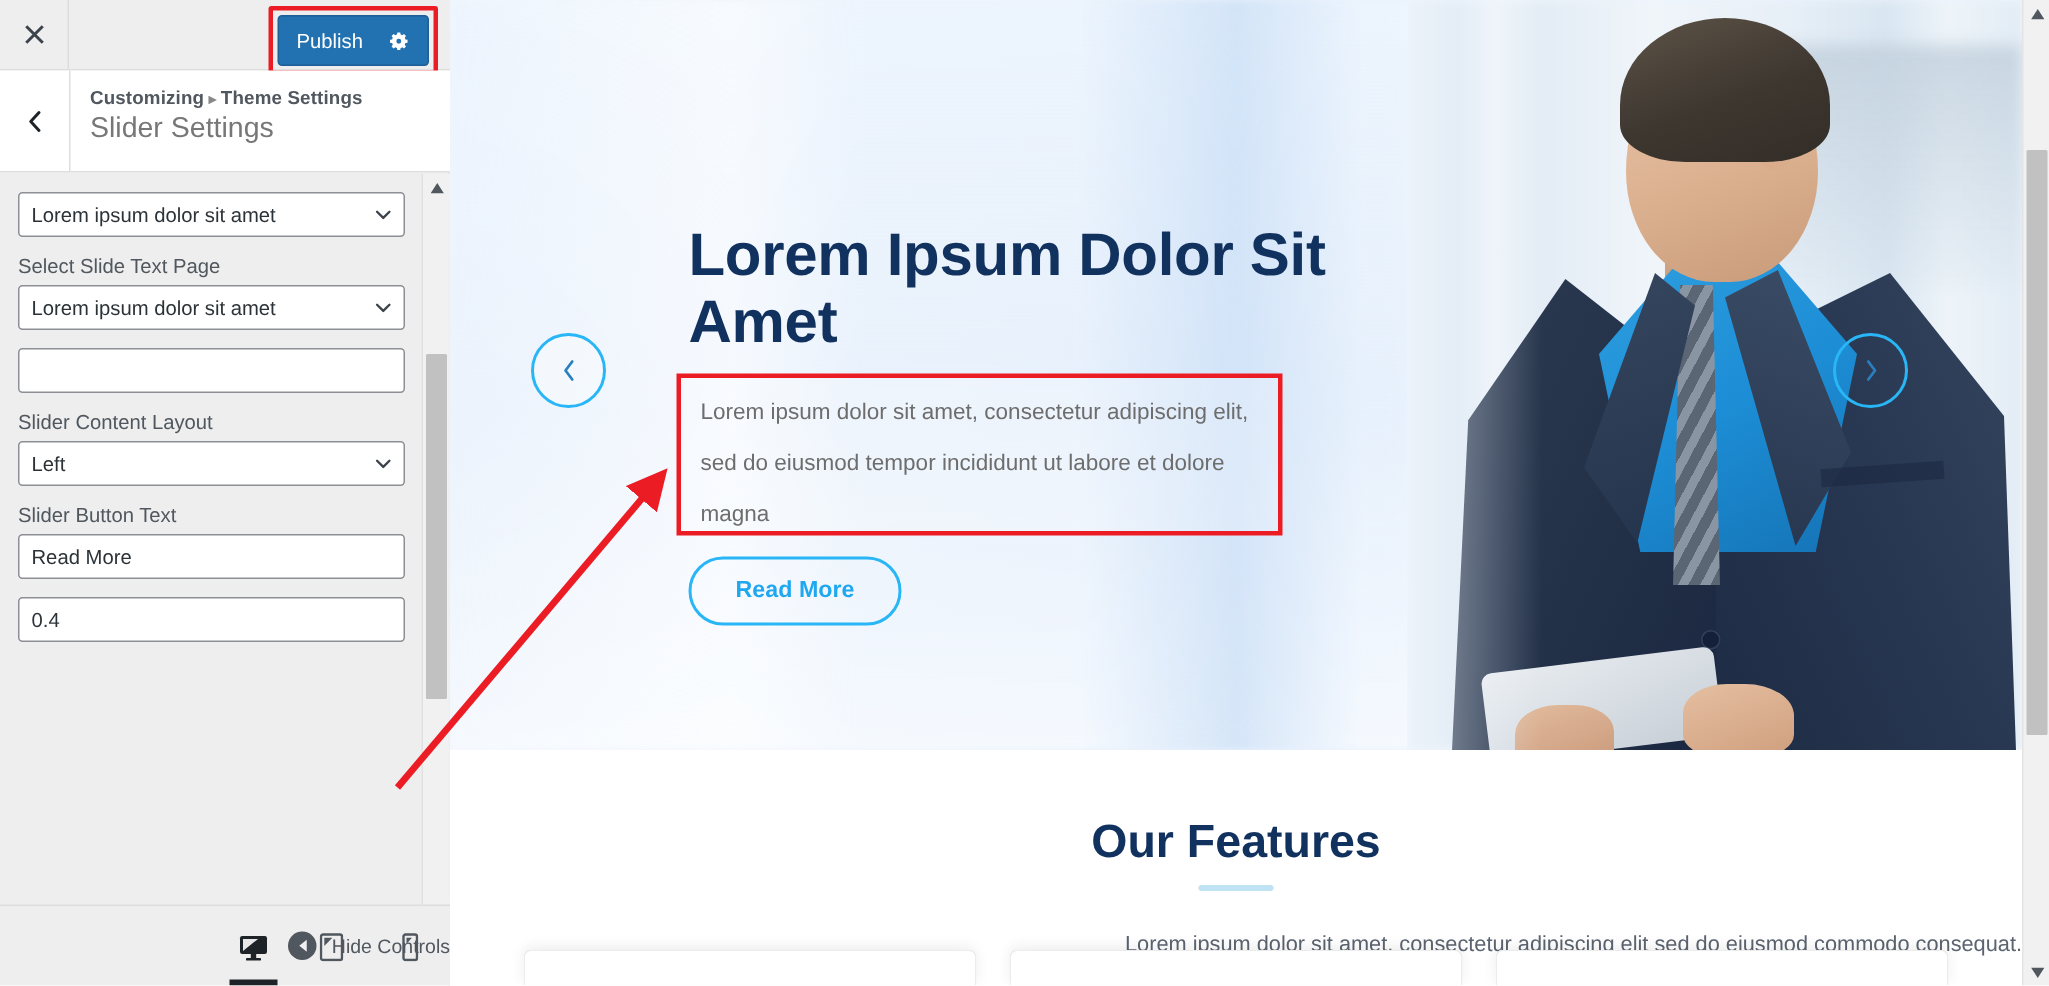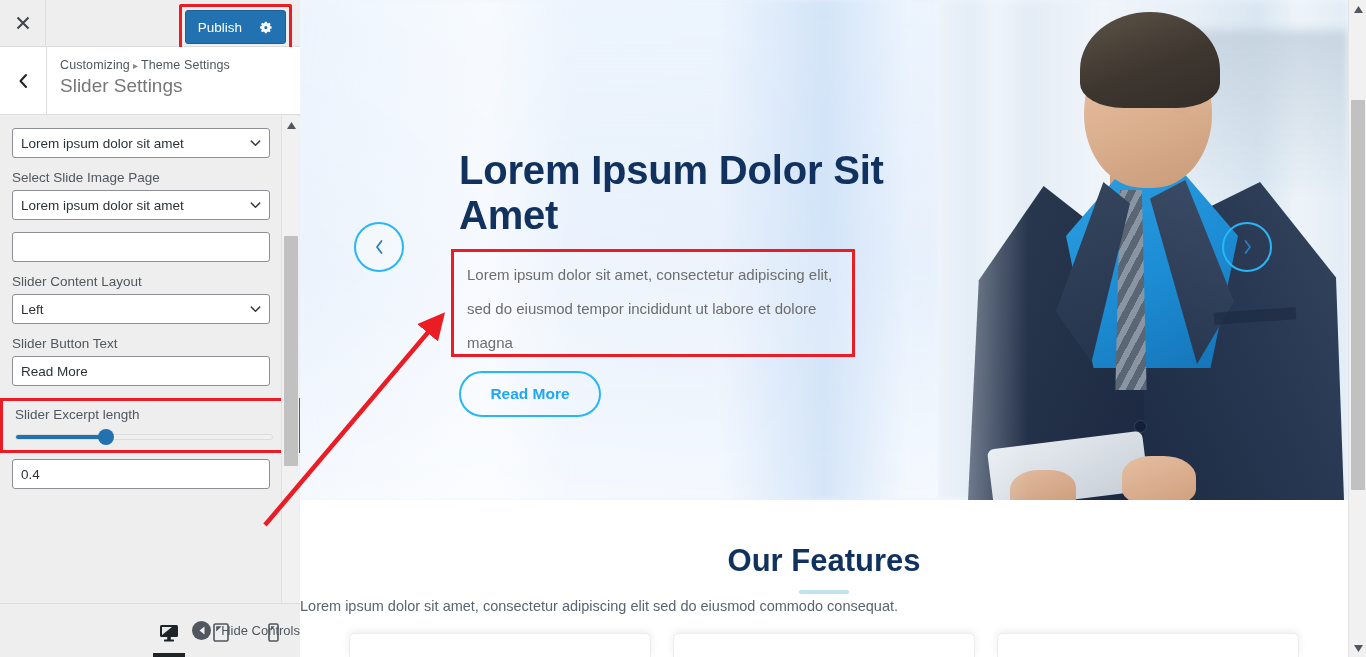--- a/index.html
+++ b/index.html
@@ -58,21 +58,21 @@
     background: #fff; border-bottom: 1px solid #ddd;
   }
   .back-btn {
     position: absolute; left: 0; top: 0;
     width: 47px; height: 67px;
     border-right: 1px solid #ddd;
     display: flex; align-items: center; justify-content: center;
     color: #222; font-size: 17px; cursor: pointer;
   }
   .panel-head-text { position: absolute; left: 60px; top: 11px; }
-  .breadcrumb { font-size: 12.5px; color: #50575e; letter-spacing: .1px; }
+  .breadcrumb { font-size: 12.5px; color: #50575e; letter-spacing: .1px; font-weight: bold; }
   .breadcrumb .sep { color: #888; font-size: 10px; padding: 0 3px; }
   .panel-title { font-size: 19px; color: #777; margin-top: 3px; font-weight: 400; }
 
   
   .controls {
     position: absolute; left: 0; top: 116px;
     width: 300px; height: 500px;
     background: #eeeeee;
     padding: 12px 12px 0 12px;
     overflow: hidden;
@@ -370,21 +370,21 @@
   }
   .feat-title {
     text-align: center; margin-top: 43px;
     font-size: 31px; font-weight: 700; color: #11315e;
   }
   .feat-underline {
     width: 50px; height: 4px; background: #bfe3f5;
     margin: 11px auto 0 auto; border-radius: 2px;
   }
   .feat-sub {
-    text-align: left; margin-top: 4px;
+    text-align: right; margin-top: 28px;
     font-size: 14.5px; color: #5b6470;
   }
   .cards {
     position: absolute; left: 0; bottom: 0;
     width: 1048px; height: 24px;
     display: flex; justify-content: center; gap: 22px;
   }
   .card {
     width: 302px; height: 24px;
     background: #fff;
@@ -454,21 +454,21 @@
       <div class="ctl">
         <div class="select-box">
           <span>Lorem ipsum dolor sit amet</span>
           <svg class="chev" viewBox="0 0 12 12">
             <path d="M1.5 4 L6 8.5 L10.5 4" stroke="#3c434a" stroke-width="1.7" fill="none" stroke-linecap="round" stroke-linejoin="round"></path>
           </svg>
         </div>
       </div>
 
       <div class="ctl">
-        <label class="ctl-label">Select Slide Image Page</label>
+        <label class="ctl-label">Select Slide Text Page</label>
         <div class="select-box">
           <span>Lorem ipsum dolor sit amet</span>
           <svg class="chev" viewBox="0 0 12 12">
             <path d="M1.5 4 L6 8.5 L10.5 4" stroke="#3c434a" stroke-width="1.7" fill="none" stroke-linecap="round" stroke-linejoin="round"></path>
           </svg>
         </div>
       </div>
 
 
       <div class="ctl">
@@ -487,27 +487,20 @@
         </div>
       </div>
 
       <div class="ctl">
         <label class="ctl-label">Slider Button Text</label>
         <div class="text-input">
           <span>Read More</span>
         </div>
       </div>
 
-      <div class="ctl highlight">
-        <label class="ctl-label">Slider Excerpt length</label>
-        <div class="slider-track">
-          <div class="slider-fill" style="width: 35%;"></div>
-          <div class="slider-thumb" style="left: 35%;"></div>
-        </div>
-      </div>
 
       <div class="ctl">
         <div class="text-input">
           <span>0.4</span>
         </div>
       </div>
 
     </div>
 
     <div class="sb-scroll">

